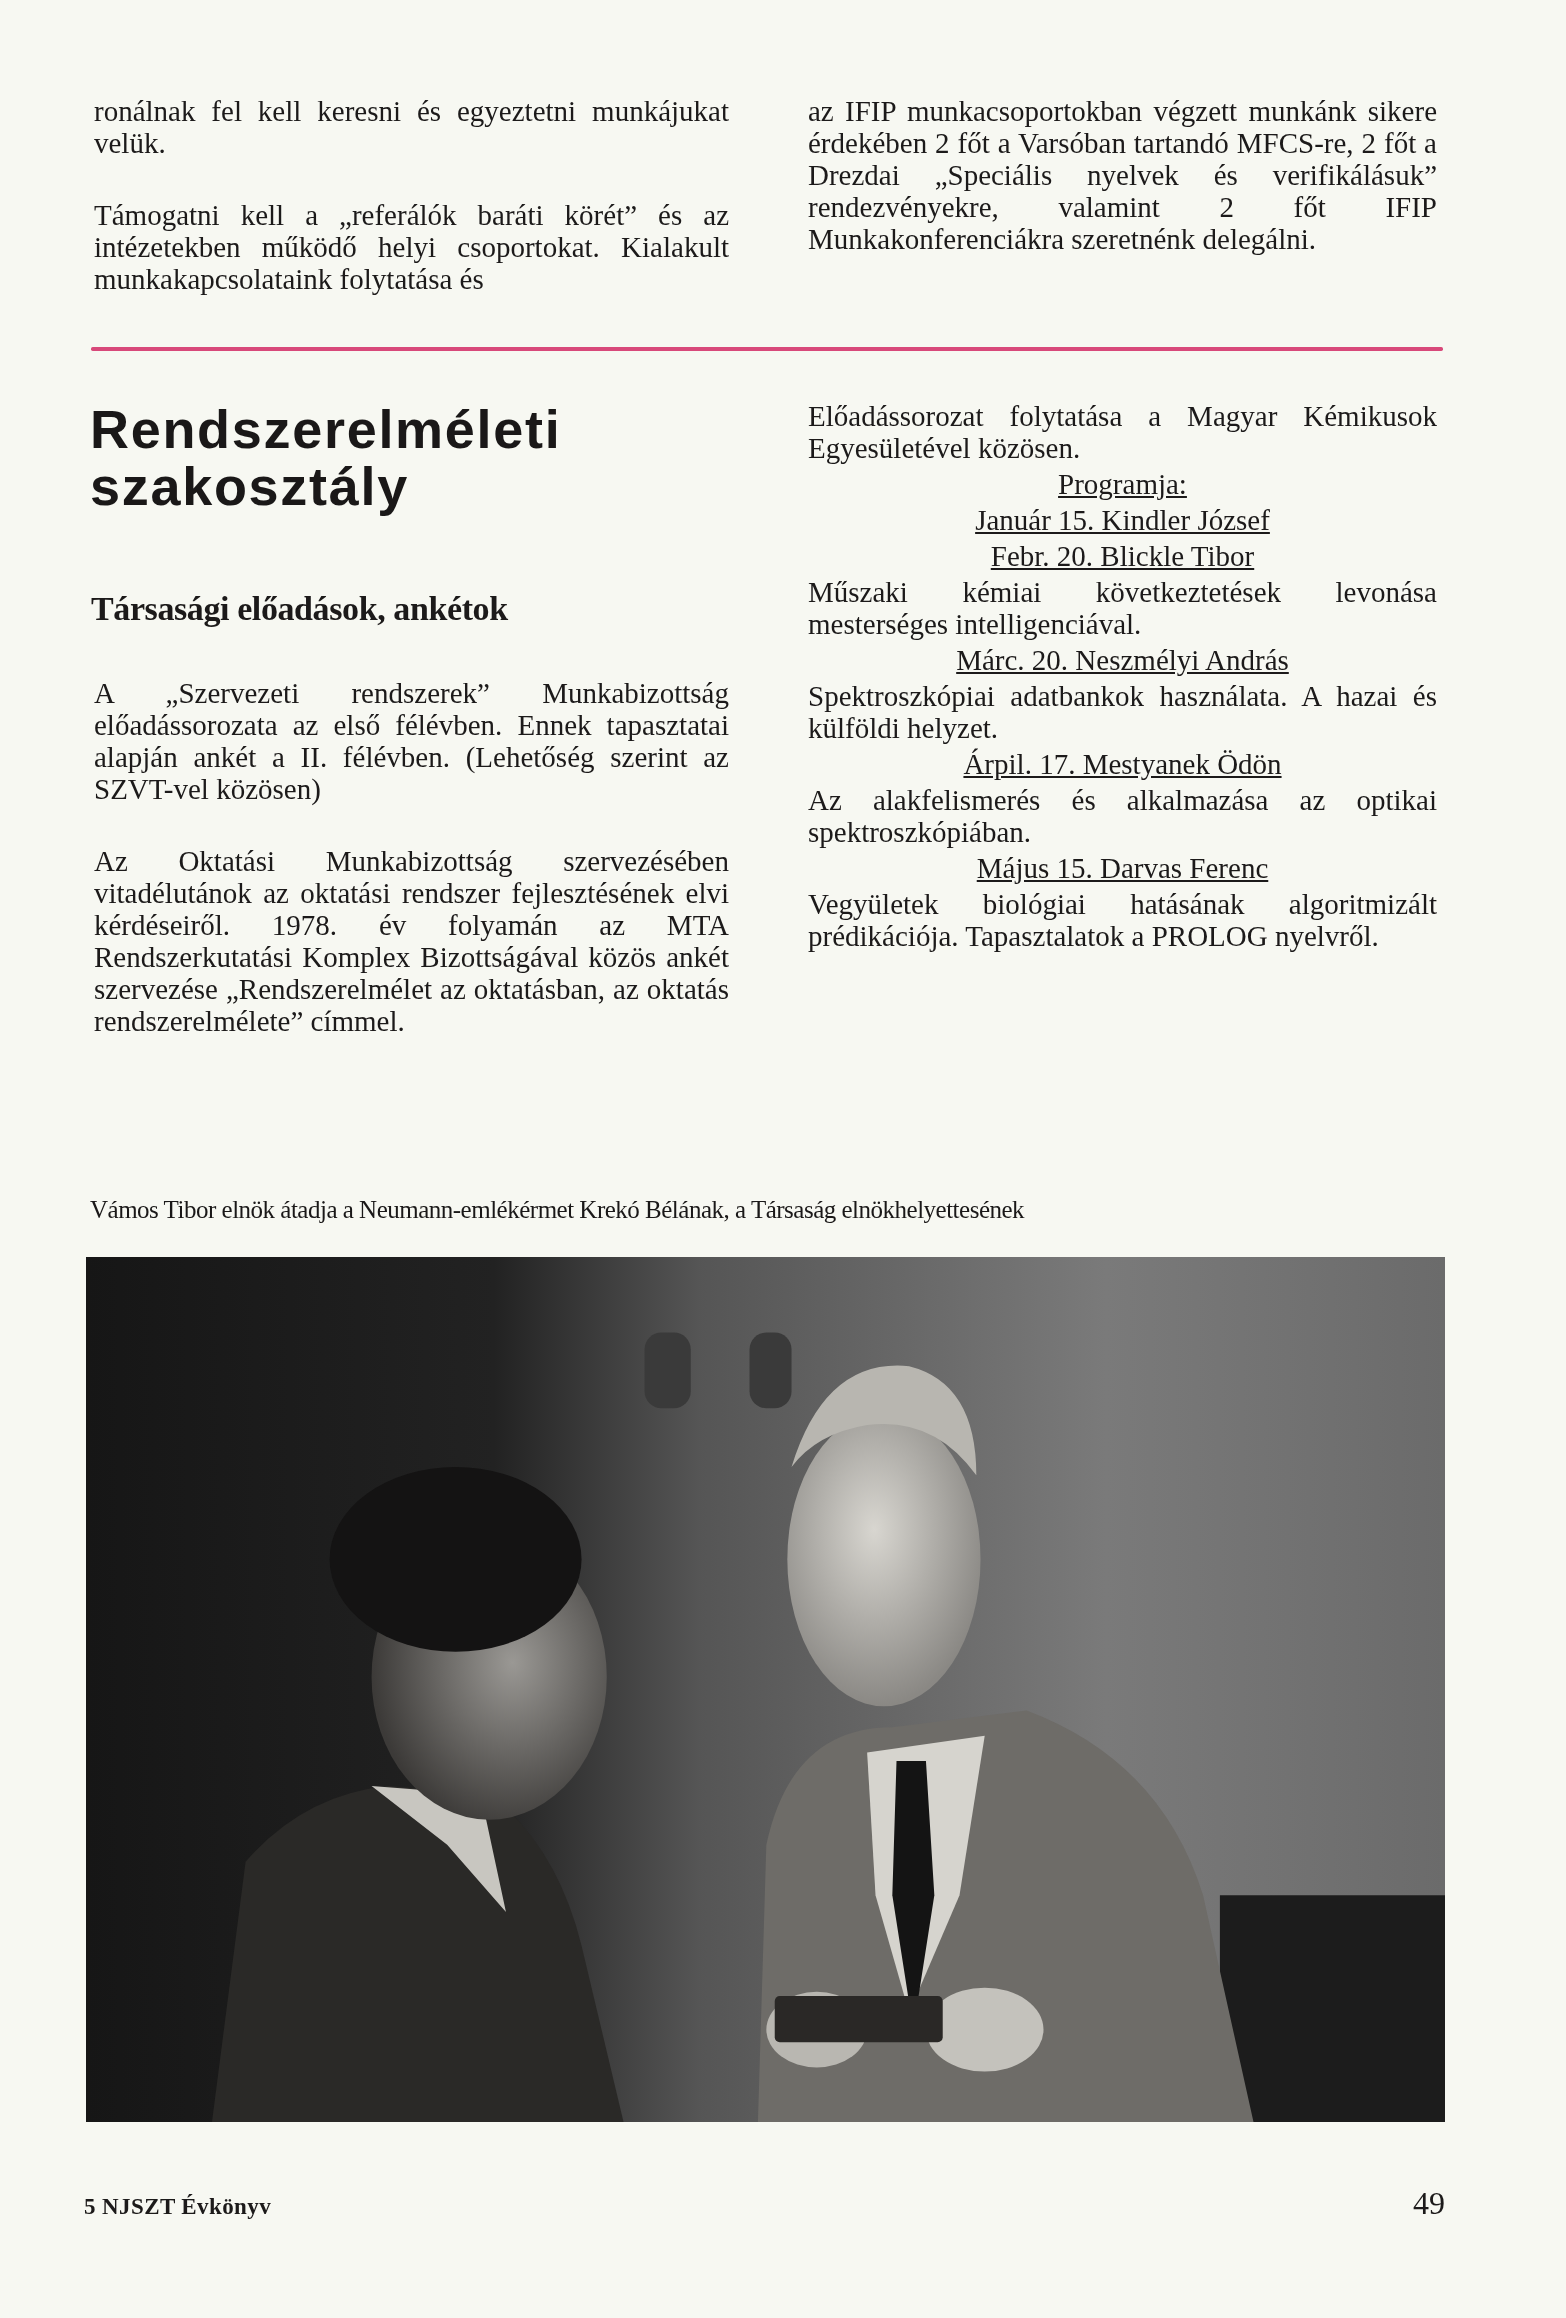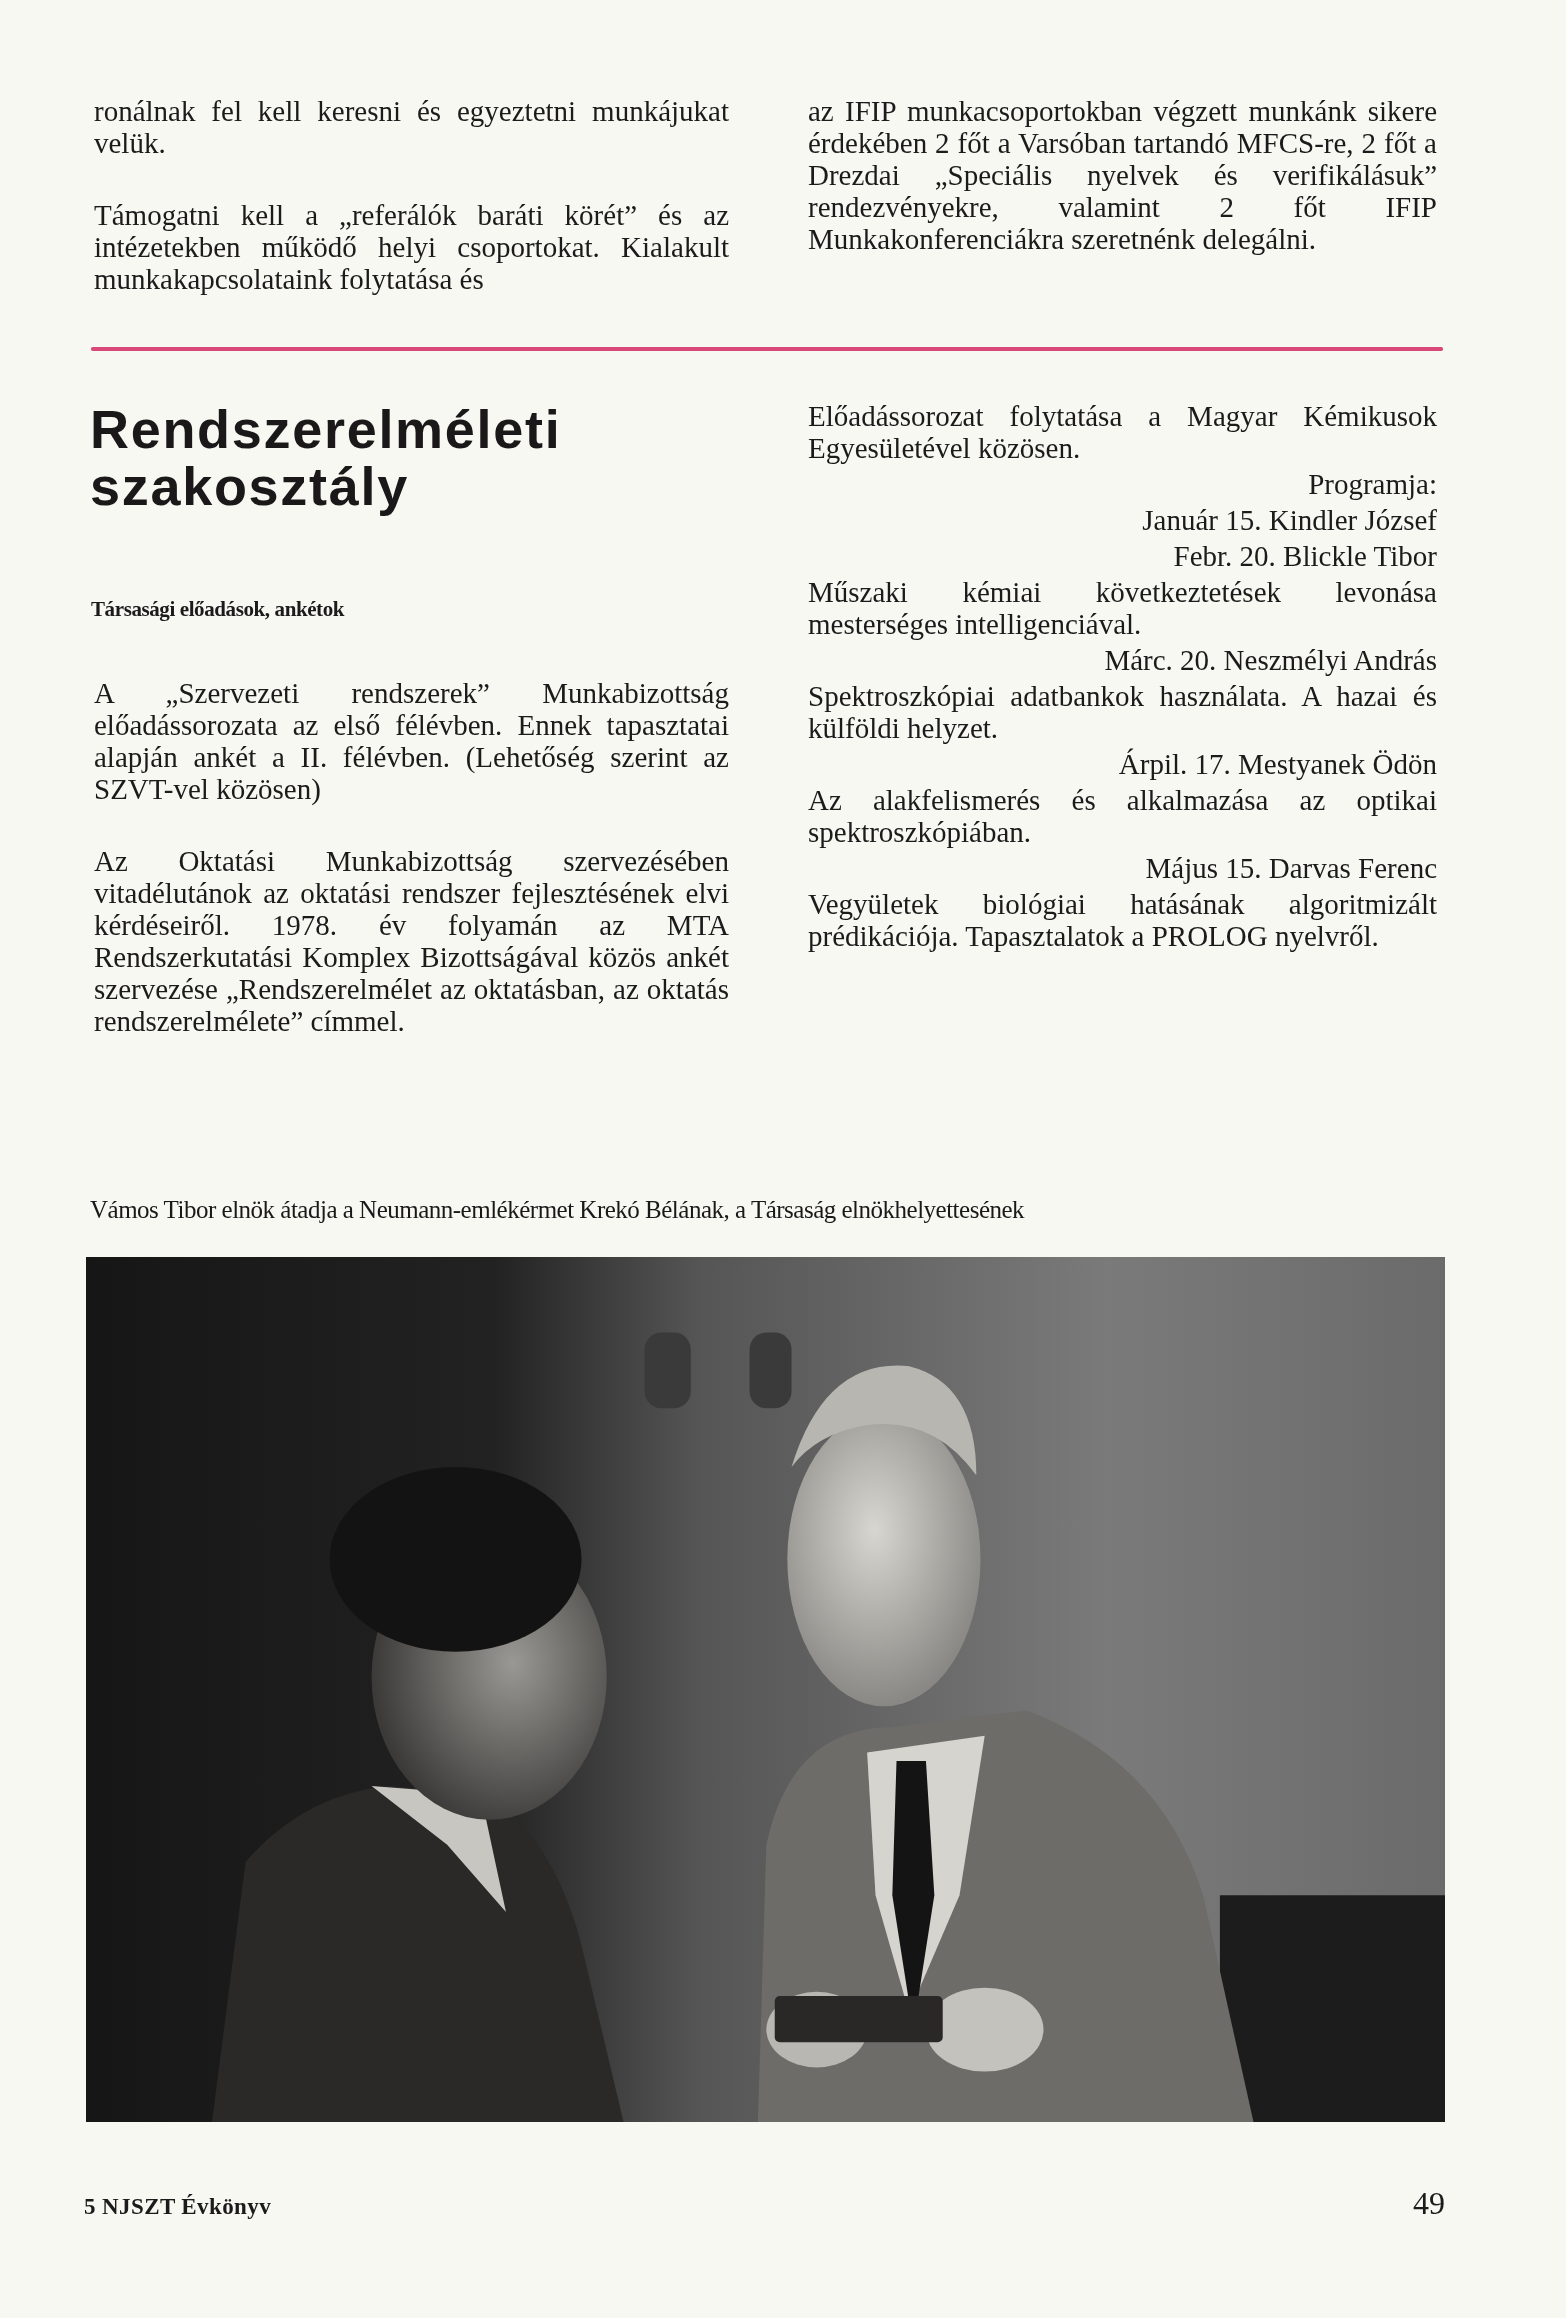--- a/index.html
+++ b/index.html
@@ -43,27 +43,27 @@
     letter-spacing: 1.7px;
     color: #1a1818;
   }
   .subheading {
     position: absolute;
     left: 91px;
     top: 593px;
     margin: 0;
     font-family: "Liberation Serif", "DejaVu Serif", serif;
     font-weight: bold;
-    font-size: 21px;
+    font-size: 34px;
     line-height: 32px;
     letter-spacing: -0.4px;
   }
   .col-left-mid { left: 90px; top: 673px; width: 643px; }
   .col-right-mid { left: 804px; top: 396px; width: 637px; }
-  .col-right-mid p.al { text-align: right; }
+  .col-right-mid p.al { text-align: center; text-decoration: underline; }
   .caption {
     position: absolute;
     left: 90px;
     top: 1195px;
     font-size: 25px;
     line-height: 30px;
     letter-spacing: -0.5px;
     white-space: nowrap;
     color: #1a1818;
   }

